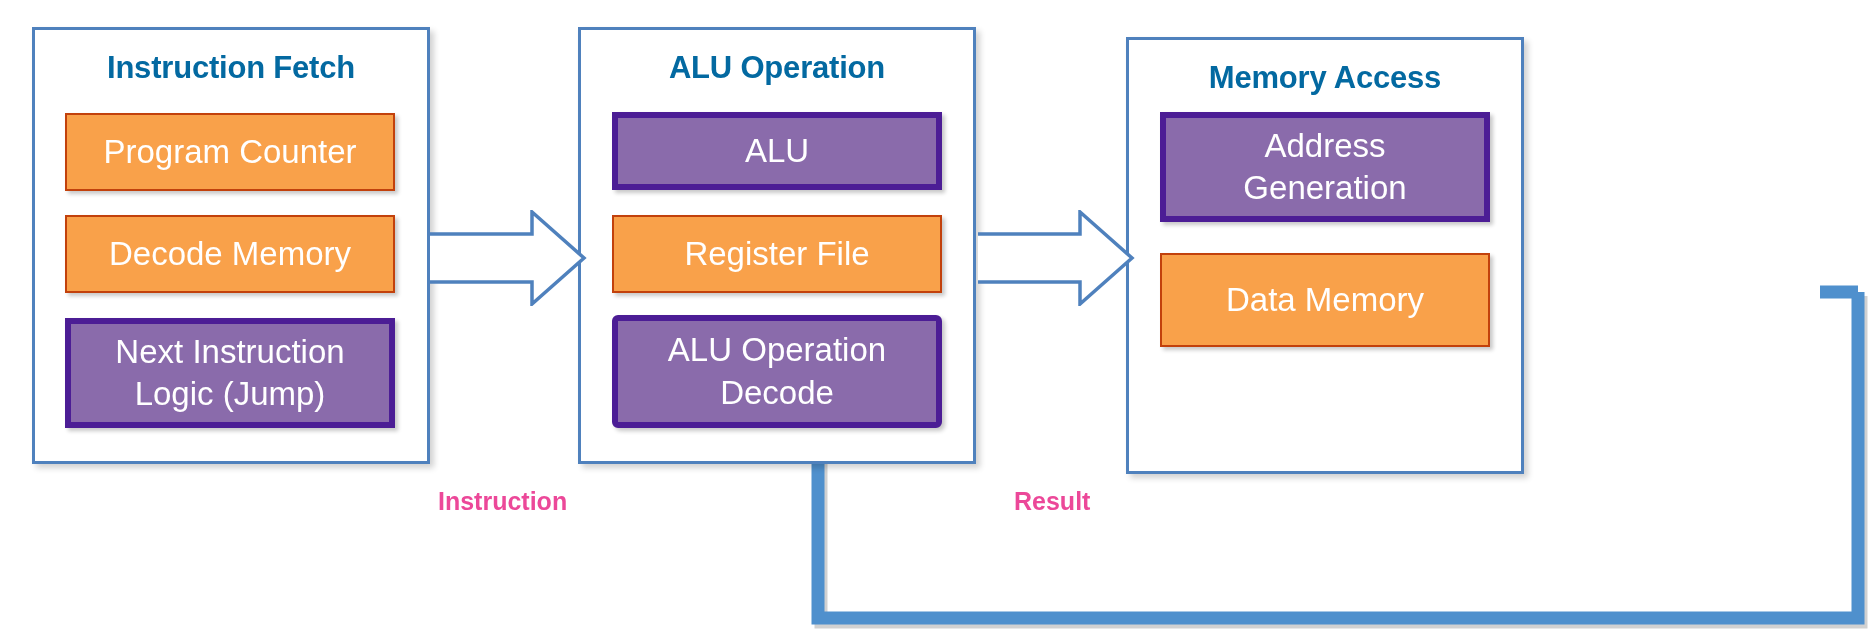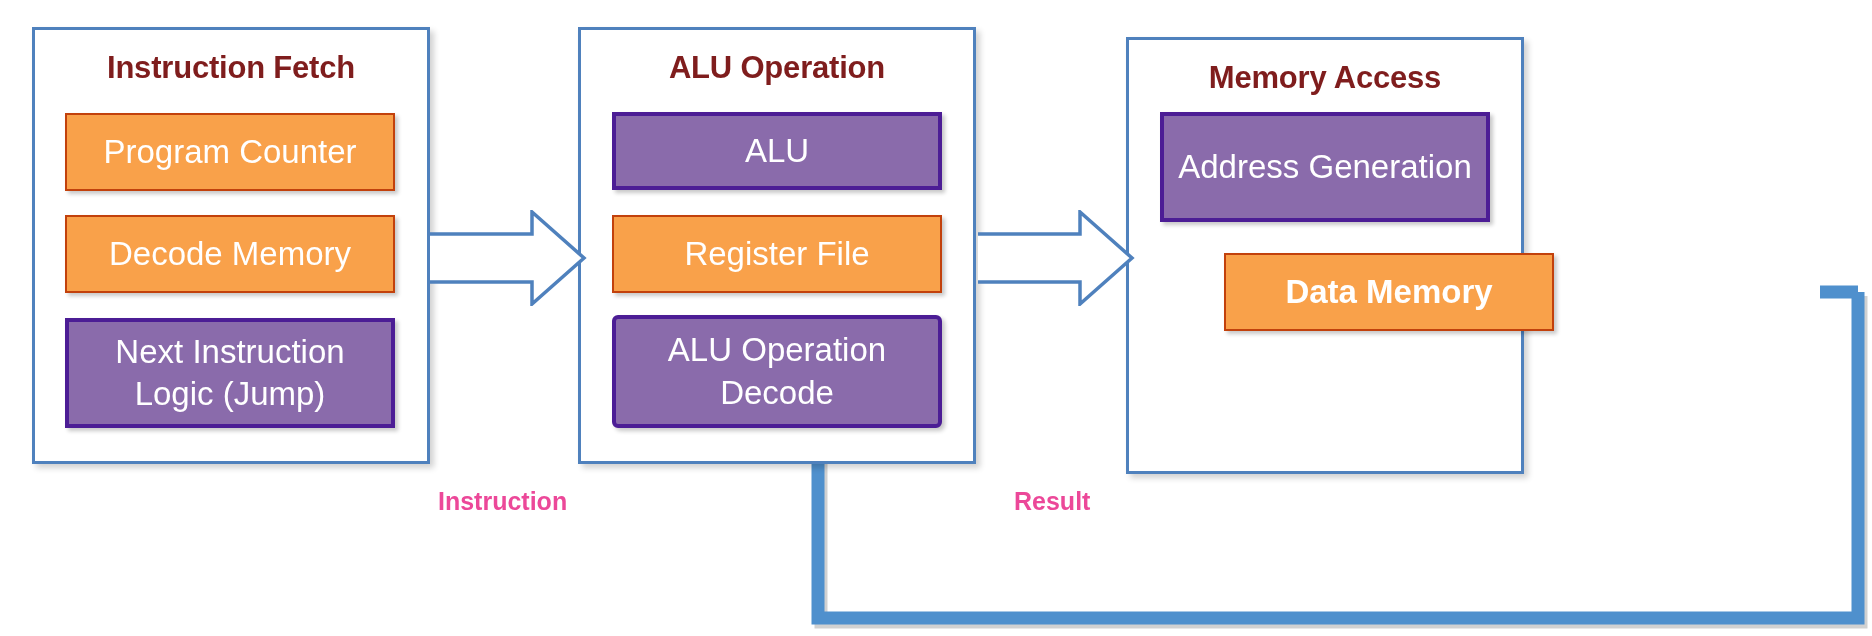--- a/index.html
+++ b/index.html
@@ -28,21 +28,21 @@
     box-sizing: border-box;
     box-shadow: 4px 4px 6px rgba(0,0,0,0.18);
   }
   .panel-title {
     position: absolute;
     left: 0;
     right: 0;
     text-align: center;
     font-weight: bold;
     font-size: 31px;
-    color: #7f1d1d;
+    color: #0369a1;
     letter-spacing: -0.2px;
     white-space: nowrap;
   }
 
   
   .block {
     position: absolute;
     box-sizing: border-box;
     display: flex;
     align-items: center;
@@ -58,21 +58,21 @@
   }
   .block.orange {
     background: #f9a council;
   }
   .orange {
     background: #f9a14a;
     border: 2px solid #c2410c;
   }
   .purple {
     background: #8a6bab;
-    border: 4px solid #4c1d95;
+    border: 6px solid #4c1d95;
   }
 
   
   .block-arrow {
     position: absolute;
   }
   .block-arrow svg { display: block; }
 
   
   .feedback { position: absolute; left: 0; top: 0; }
@@ -132,21 +132,21 @@
   <div class="block purple" style="left:612px; top:315px; width:330px; height:113px;border-radius:6px;">
     <span style="padding:0 14px;">ALU Operation Decode</span>
   </div>
 
   <div class="panel" style="left:1126px; top:37px; width:398px; height:437px;">
     <div class="panel-title" style="top:20px;">Memory Access</div>
   </div>
   <div class="block purple" style="left:1160px; top:112px; width:330px; height:110px;">
     <span style="padding:0 14px;">Address Generation</span>
   </div>
-  <div class="block orange" style="left:1224px; top:253px; width:330px; height:78px;font-weight:bold;">
+  <div class="block orange" style="left:1160px; top:253px; width:330px; height:94px;">
     <span>Data Memory</span>
   </div>
 
   <div class="block-arrow" style="left:428px; top:210px;">
     <svg width="160" height="96" viewBox="0 0 160 96" aria-hidden="true">
       <path d="M2 24 L104 24 L104 2 L156 48 L104 94 L104 72 L2 72" fill="#ffffff" stroke="#4f81bd" stroke-width="3.5" stroke-linejoin="miter" stroke-linecap="butt"></path>
     </svg>
   </div>
 
   <div class="block-arrow" style="left:976px; top:210px;">

